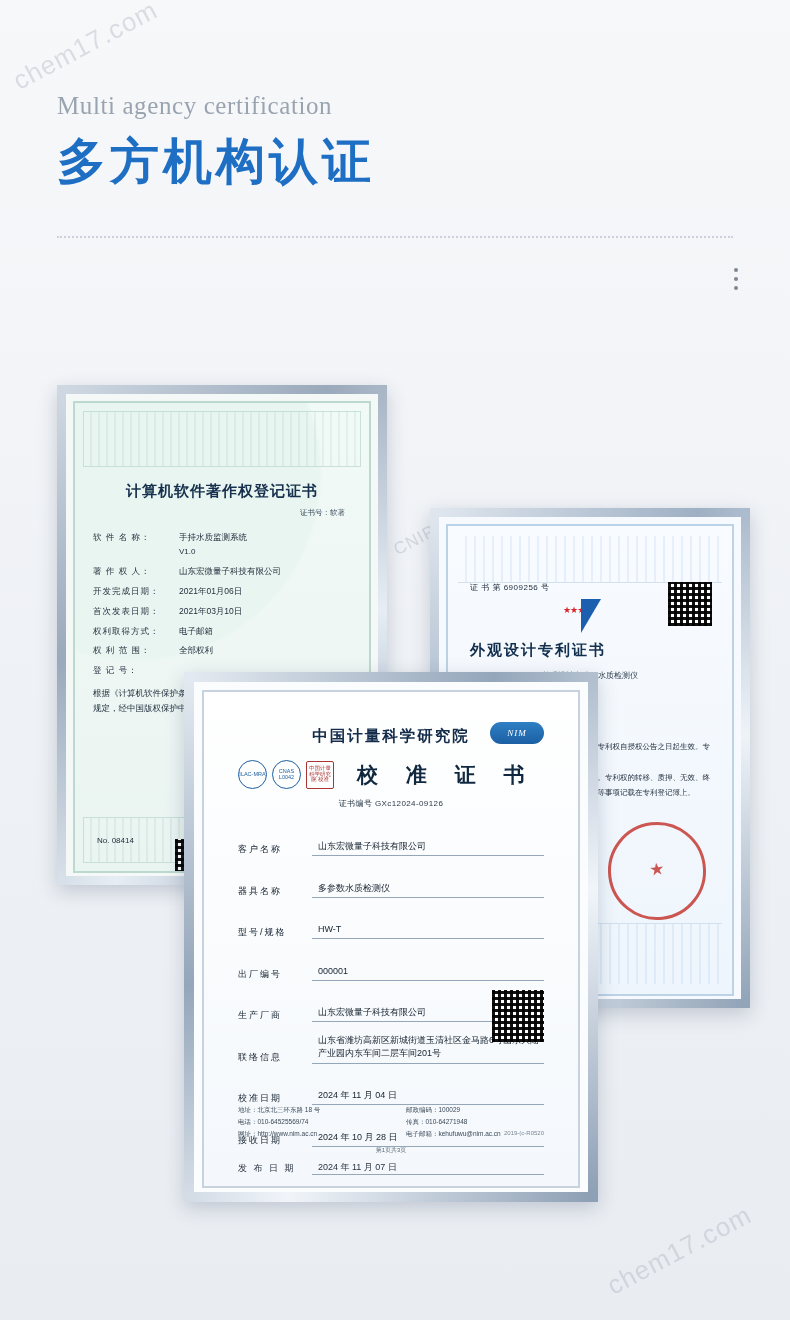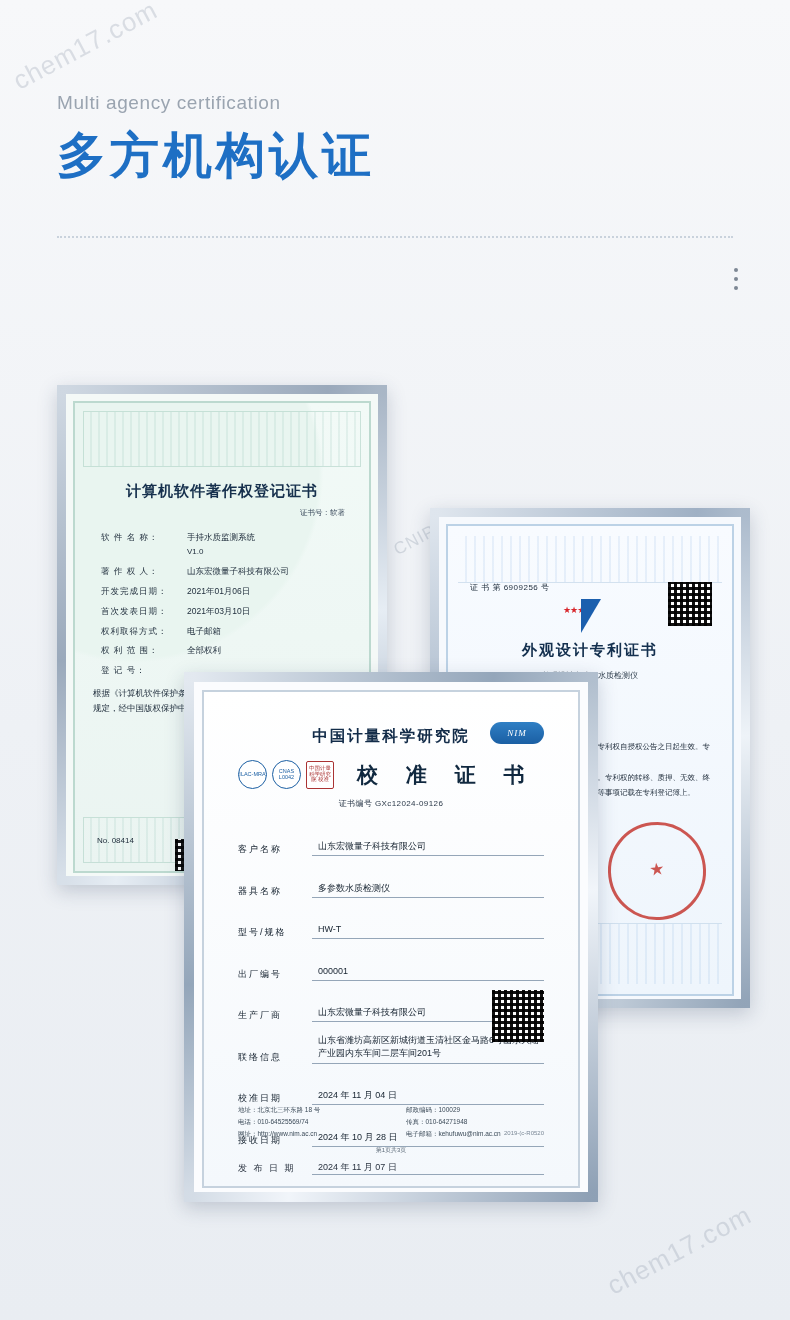--- a/index.html
+++ b/index.html
@@ -15,21 +15,21 @@
     background:linear-gradient(180deg,#f7f8fa 0%,#eef1f5 55%,#e9edf2 100%);}
 
   
   .wm{position:absolute;color:rgba(150,160,175,.33);
       font-size:17px;letter-spacing:1px;transform:rotate(-28deg);
       user-select:none;white-space:nowrap;}
   .wm.big{font-size:26px;color:rgba(150,160,175,.30);}
 
   
   .head{position:absolute;left:57px;top:92px;}
-  .head .en{font-size:19px;color:#9aa4b0;letter-spacing:.6px;font-weight:300;}
+  .head .en{font-size:25px;color:#9aa4b0;letter-spacing:.6px;font-weight:300;font-family:Liberation Serif, serif;}
   .head .cn{font-size:49px;color:#1e6fc4;font-weight:bold;letter-spacing:4px;
              margin-top:16px;line-height:1.05;}
   .rule{position:absolute;left:57px;top:236px;width:676px;height:0;
         border-top:2px dotted #c9d2dc;}
   .dots{position:absolute;right:52px;top:268px;display:flex;flex-direction:column;
         gap:5px;align-items:center;}
   .dots i{display:block;width:4px;height:4px;border-radius:50%;background:#7d8794;}
 
   
   .cert{position:absolute;box-shadow:0 6px 18px rgba(40,60,90,.22);}
@@ -47,21 +47,21 @@
   #cert1 .orn{position:absolute;left:8px;right:8px;top:8px;height:54px;
      border:1px solid #a9cfc2;opacity:.55;
      background:repeating-linear-gradient(90deg,transparent 0 6px,rgba(120,180,165,.25) 6px 8px);}
   #cert1 .orn.b{top:auto;bottom:8px;height:44px;}
   #cert1 .c-body{position:relative;padding:66px 18px 0 18px;}
   .t1{text-align:center;font-size:15.5px;font-weight:bold;color:#16304d;letter-spacing:1px;}
   .t2{text-align:center;font-size:15px;font-weight:bold;color:#16304d;margin-top:13px;letter-spacing:1px;}
   .certno{text-align:right;font-size:7.5px;color:#3a4a5c;margin-top:7px;padding-right:6px;}
   .rows{margin-top:12px;font-size:8.5px;color:#1d2b3a;line-height:1.75;}
   .rows .r{display:flex;margin-bottom:5px;}
-  .rows .k{width:86px;flex:none;letter-spacing:1px;margin-left:8px;}
+  .rows .k{width:86px;flex:none;letter-spacing:1px;}
   .rows .v{flex:1;}
   .rows .v2{font-size:8px;color:#22303f;}
   .barcode{position:absolute;left:128px;top:375px;width:30px;height:56px;
      background:repeating-linear-gradient(90deg,#1a1a1a 0 2px,#fff 2px 4px,#1a1a1a 4px 5px,#fff 5px 8px);}
   .qr{background:
       repeating-linear-gradient(90deg,#111 0 3px,#fff 3px 6px),
       repeating-linear-gradient(0deg,#111 0 3px,#fff 3px 6px);
       background-blend-mode:multiply;}
   #cert1 .qr{position:absolute;left:100px;top:436px;width:52px;height:52px;}
   #cert1 .no{position:absolute;left:22px;bottom:26px;font-size:8px;color:#23303e;}
@@ -75,21 +75,21 @@
   #cert2 .orn{position:absolute;left:10px;right:10px;top:10px;height:46px;
      border-bottom:1px solid #bcd2e6;opacity:.6;
      background:repeating-linear-gradient(90deg,transparent 0 7px,rgba(110,160,215,.22) 7px 9px);}
   #cert2 .orn.b{top:auto;bottom:10px;height:60px;border-bottom:none;border-top:1px solid #bcd2e6;}
   #cert2 .c-body{position:relative;padding:56px 22px 0 22px;}
   .cert2-no{font-size:8px;color:#22303f;letter-spacing:.5px;}
   .logo-p{width:58px;height:34px;margin:6px auto 0;position:relative;}
   .logo-p .sail{position:absolute;left:20px;top:0;width:0;height:0;
       border-left:20px solid #1b5fae;border-bottom:34px solid transparent;}
   .logo-p .star{position:absolute;left:2px;top:6px;color:#d8262b;font-size:9px;letter-spacing:-1px;}
-  .t2-title{text-align:center;font-size:15px;font-weight:bold;color:#14304f;
+  .t2-title{text-align:left;font-size:15px;font-weight:bold;color:#14304f;
      margin-top:8px;letter-spacing:2px;}
   .t2-sub{text-align:center;font-size:8px;color:#31404f;margin-top:10px;}
   .p-lines{margin-top:12px;font-size:7.5px;line-height:2.05;color:#24313f;}
   .p-lines div{white-space:nowrap;overflow:hidden;}
   #cert2 .qr{position:absolute;right:20px;top:56px;width:44px;height:44px;}
   .red-seal{position:absolute;right:26px;bottom:74px;width:92px;height:92px;border-radius:50%;
      border:3px solid #c4332c;color:#c4332c;opacity:.82;
      display:flex;align-items:center;justify-content:center;text-align:center;
      font-size:8px;line-height:1.3;transform:rotate(-7deg);}
   .red-seal .star{position:absolute;font-size:17px;left:50%;top:50%;transform:translate(-50%,-55%);}

